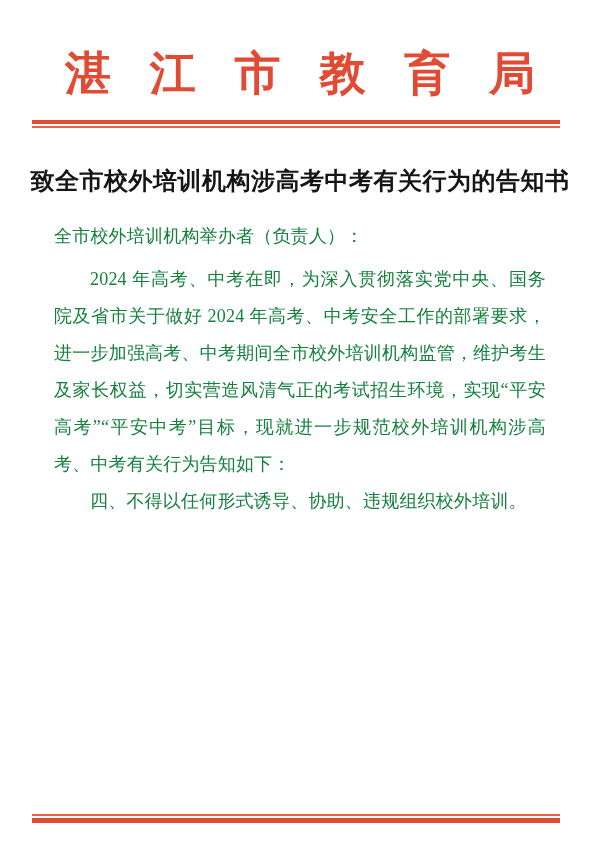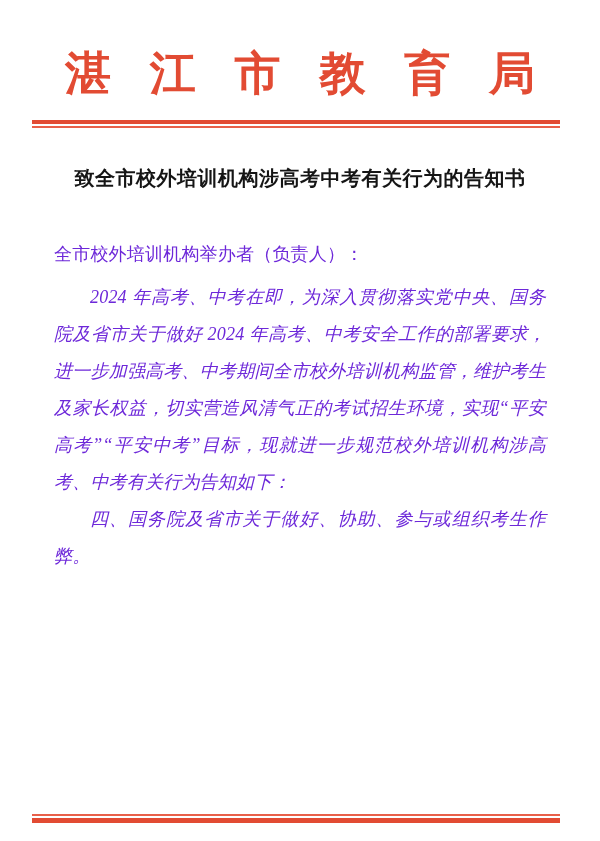--- a/index.html
+++ b/index.html
@@ -51,60 +51,59 @@
   }
   
   .doc-title {
     position: absolute;
     top: 141px;
     left: 0;
     right: 0;
     margin: 0;
     text-align: center;
     font-family: Liberation Sans, sans-serif;
-    font-size: 20px;
+    font-size: 24px;
     letter-spacing: 0.5px;
     font-weight: 700;
     color: #151515;
   }
   
   .body-text {
     position: absolute;
-    top: 212px;
+    top: 194px;
     left: 54px;
     width: 492px;
     font-family: "Liberation Serif", serif;
     font-size: 18px;
     line-height: 37px;
     letter-spacing: 0.2px;
-    color: #6d28d9;
+    color: #15803d;
     text-align: justify;
   }
   .salutation {
     margin: 0 0 6px 0;
     text-indent: 0;
   }
   .para {
     margin: 0;
     text-indent: 2em;
-    font-style: italic;
   }
 </style>
 </head>
 <body>
 
 <div class="page">
 
   <div class="agency-name">湛 江 市 教 育 局</div>
 
   <div class="rule rule-top"></div>
 
   <h1 class="doc-title">致全市校外培训机构涉高考中考有关行为的告知书</h1>
 
   <div class="body-text">
     <p class="salutation">全市校外培训机构举办者（负责人）：</p>
     <p class="para">2024 年高考、中考在即，为深入贯彻落实党中央、国务院及省市关于做好 2024 年高考、中考安全工作的部署要求，进一步加强高考、中考期间全市校外培训机构监管，维护考生及家长权益，切实营造风清气正的考试招生环境，实现“平安高考”“平安中考”目标，现就进一步规范校外培训机构涉高考、中考有关行为告知如下：</p>
-    <p class="para">四、国务院及省市关于做好、协助、参与或组织考生作弊。</p>
+    <p class="para">四、不得以任何形式诱导、协助、违规组织校外培训。</p>
   </div>
 
   <div class="rule rule-bottom"></div>
 
 </div>
 
 </body></html>

